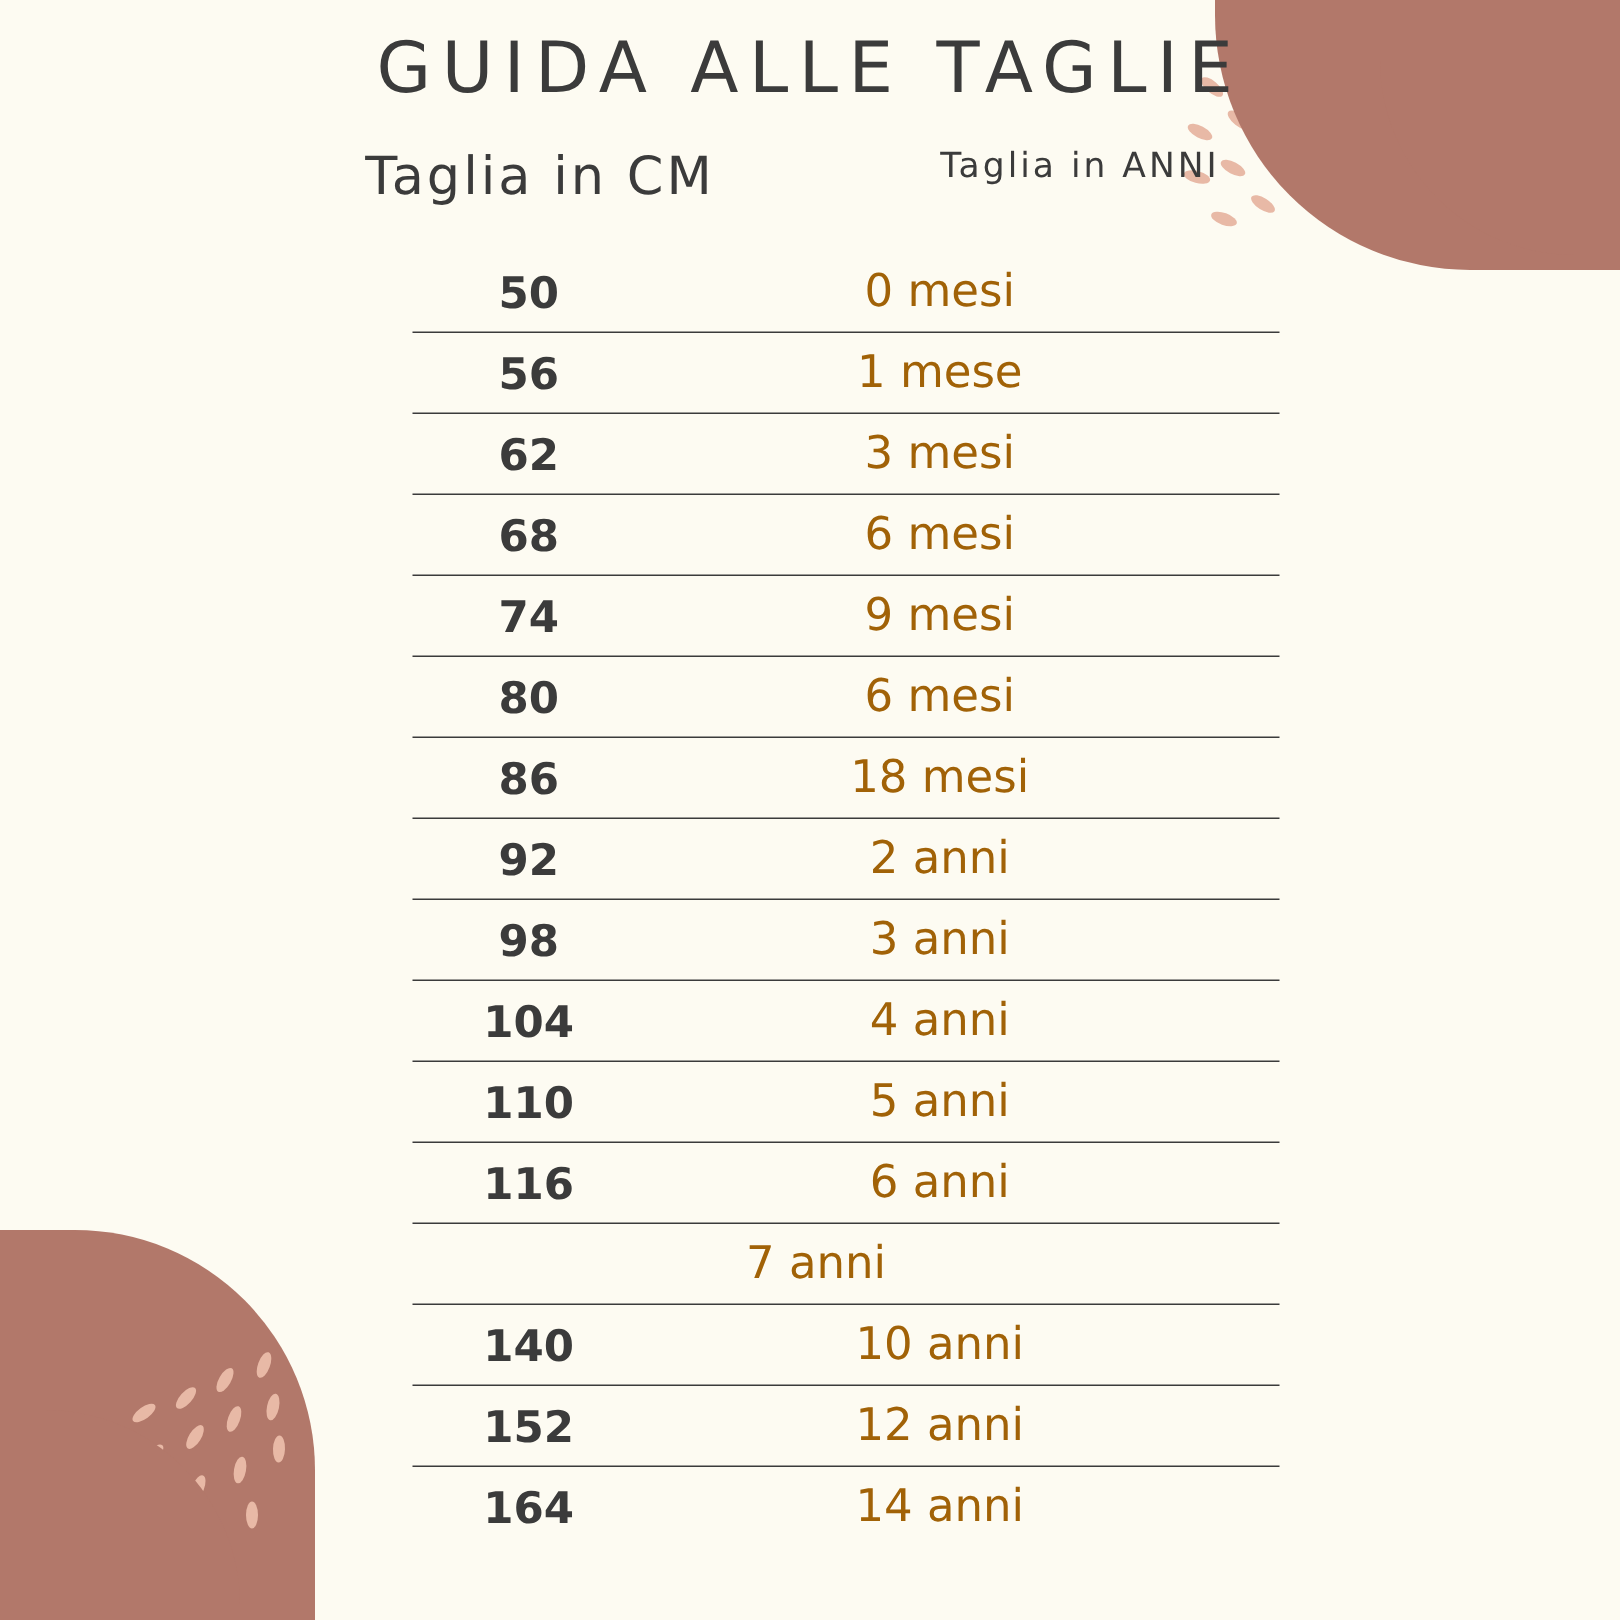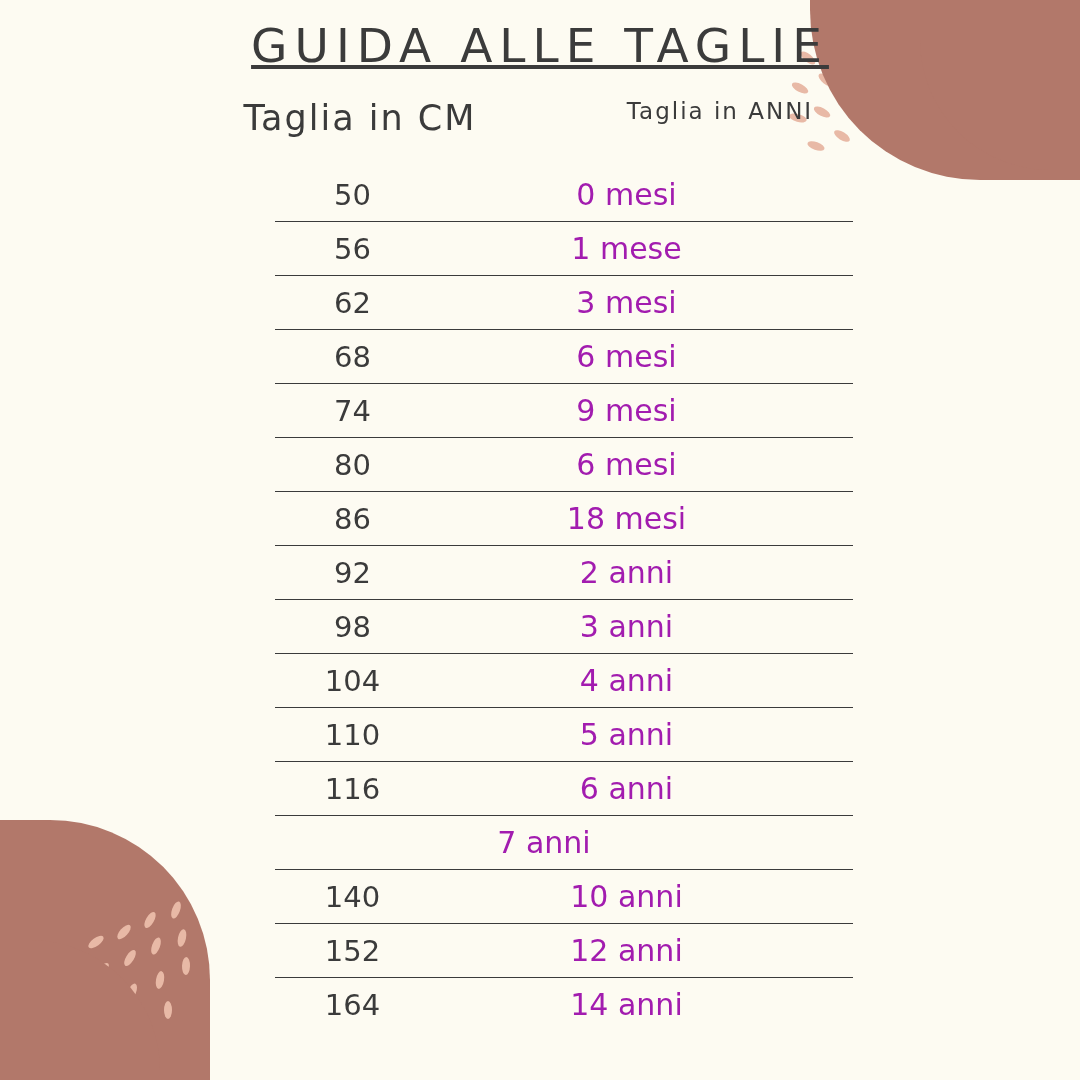--- a/index.html
+++ b/index.html
@@ -78,21 +78,20 @@
     position: absolute;
     top: 18px;
     left: 0;
     width: 1080px;
     text-align: center;
     font-family: "DejaVu Sans", sans-serif;
     font-size: 47px;
     letter-spacing: 7px;
     color: #3b3b3b;
     font-weight: 400;
-    text-decoration: underline;
   }
   .headers {
     position: absolute;
     top: 98px;
     left: 195px;
     width: 720px;
     display: flex;
   }
   .head-cm {
     width: 330px;
@@ -121,29 +120,29 @@
     align-items: center;
     border-bottom: 1.6px solid #3b3b3b;
   }
   .row:last-child {
     border-bottom: none;
   }
   .cell-cm {
     width: 175px;
     text-align: center;
     font-size: 29px;
-    font-weight: normal;
+    font-weight: bold;
     color: #3b3b3b;
     margin-left: -10px;
   }
   .cell-anni {
     flex: 1;
     text-align: center;
     font-size: 30px;
-    color: #a21caf;
+    color: #a16207;
     padding-right: 40px;
   }
 </style>
 </head>
 <body>
 
 <div class="sheet">
 
   <div class="deco corner-tr">
     <svg width="300" height="260" viewBox="0 0 300 260" xmlns="http://www.w3.org/2000/svg" aria-hidden="true">

